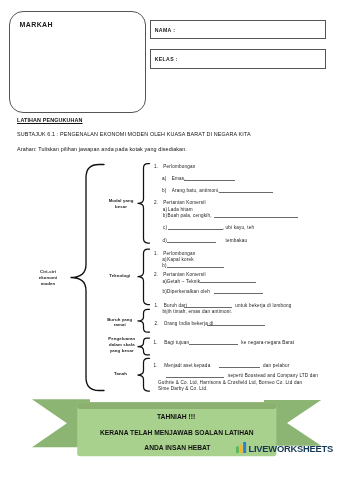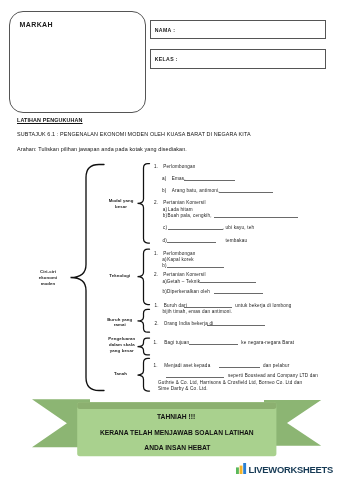--- a/index.html
+++ b/index.html
@@ -40,21 +40,21 @@
   .row{position:absolute;white-space:nowrap;font-size:4.6px;color:#1a1a1a;
     letter-spacing:.2px;line-height:1;}
   .rule{position:absolute;height:0;border-top:0.6px solid #6a6a6a;}
 
   
   .banner{position:absolute;left:0;top:0;width:340px;height:480px;}
   .banner-text{position:absolute;text-align:center;font-size:6.7px;
     font-weight:bold;color:#111;letter-spacing:.0px;line-height:1;}
 
   
-  .wm{position:absolute;left:236px;top:460px;display:flex;align-items:center;}
+  .wm{position:absolute;left:236px;top:439px;display:flex;align-items:center;}
   .wm-mark{display:block;}
   .wm-text{font-size:9.4px;font-weight:bold;letter-spacing:-0.25px;margin-left:1.5px;}
 </style>
 </head>
 <body>
 
 <div class="page">
 
   <div class="markah-box"></div>
   <div class="markah-label">MARKAH</div>

